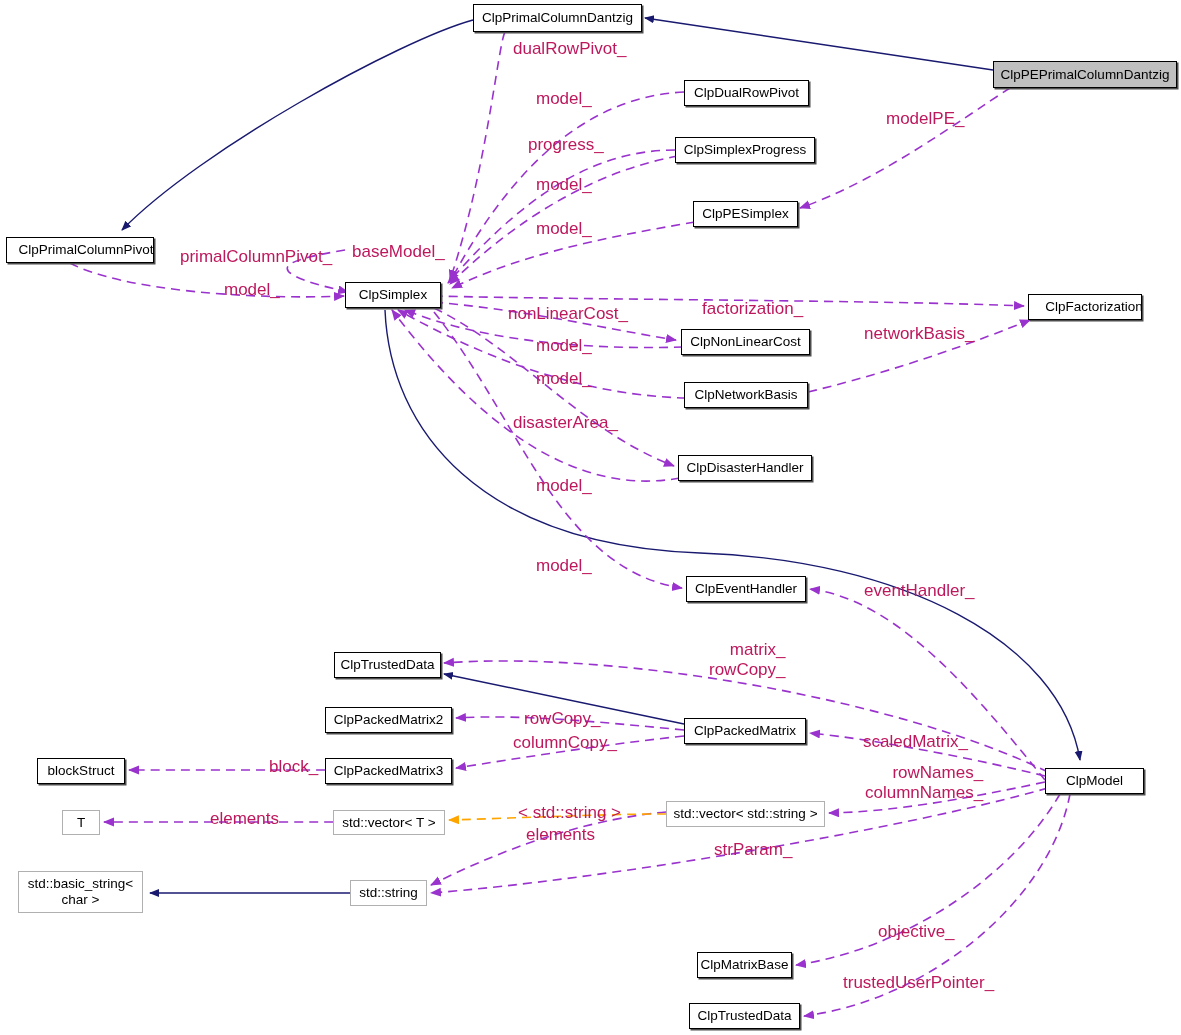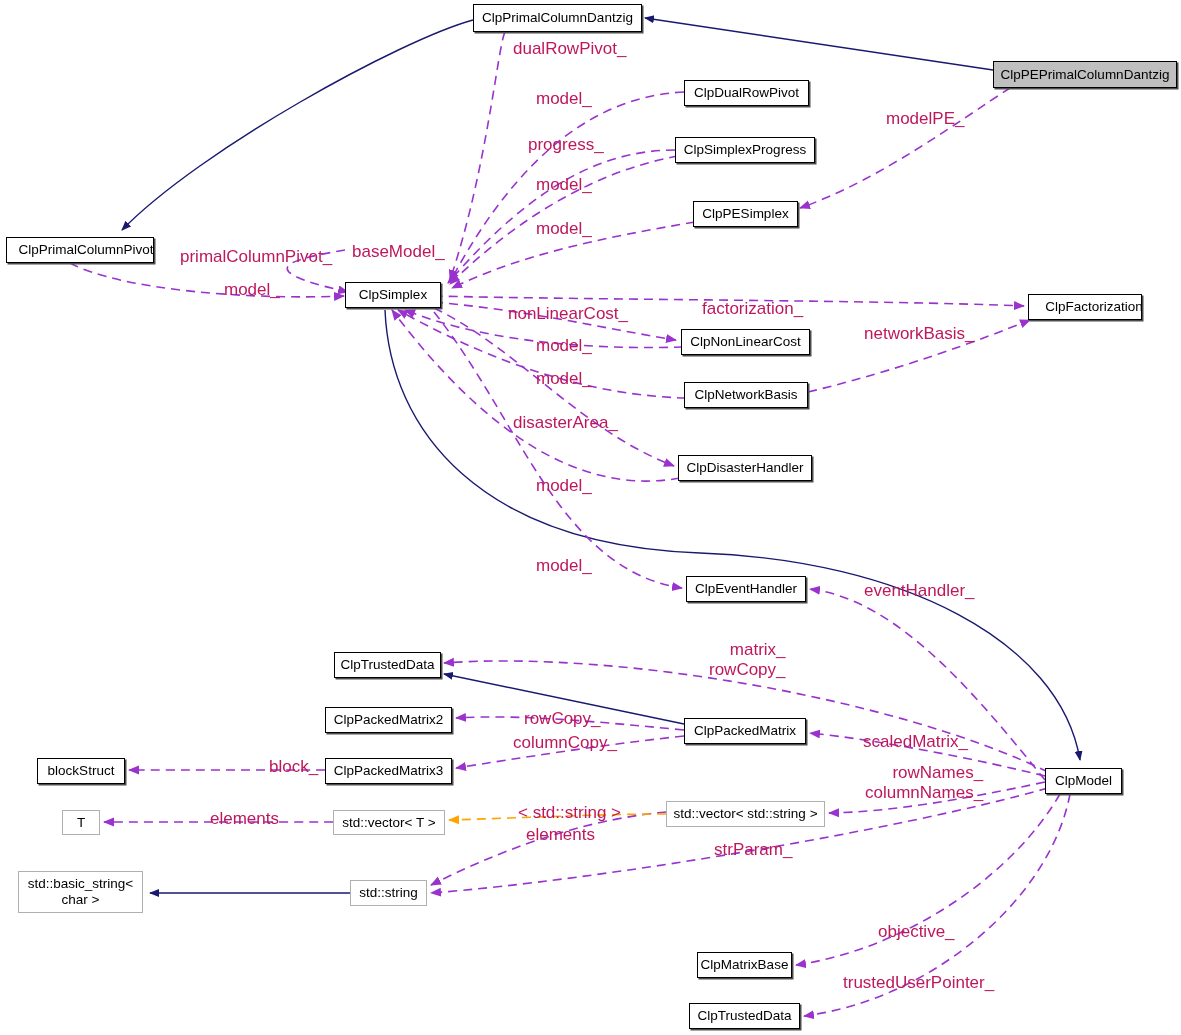--- a/index.html
+++ b/index.html
@@ -128,21 +128,21 @@
   <div class="node" style="left:1028px;top:294px;width:114px;height:26px;padding-left:18px;">ClpFactorization</div>
   <div class="node" style="left:681px;top:329px;width:129px;height:26px;">ClpNonLinearCost</div>
   <div class="node" style="left:684px;top:382px;width:124px;height:26px;">ClpNetworkBasis</div>
   <div class="node" style="left:678px;top:455px;width:134px;height:26px;">ClpDisasterHandler</div>
   <div class="node" style="left:686px;top:576px;width:120px;height:26px;">ClpEventHandler</div>
   <div class="node" style="left:334px;top:652px;width:107px;height:26px;">ClpTrustedData</div>
   <div class="node" style="left:325px;top:707px;width:127px;height:26px;">ClpPackedMatrix2</div>
   <div class="node" style="left:684px;top:718px;width:122px;height:26px;">ClpPackedMatrix</div>
   <div class="node" style="left:37px;top:758px;width:88px;height:26px;">blockStruct</div>
   <div class="node" style="left:325px;top:758px;width:127px;height:26px;">ClpPackedMatrix3</div>
-  <div class="node" style="left:1045px;top:768px;width:77px;height:26px;">ClpModel</div>
+  <div class="node" style="left:1045px;top:768px;width:99px;height:26px;">ClpModel</div>
   <div class="node thin" style="left:62px;top:810px;width:38px;height:25px;">T</div>
   <div class="node thin" style="left:333px;top:810px;width:112px;height:25px;">std::vector&lt; T &gt;</div>
   <div class="node thin" style="left:666px;top:801px;width:159px;height:26px;">std::vector&lt; std::string &gt;</div>
   <div class="node thin" style="left:18px;top:871px;width:125px;height:42px;">std::basic_string&lt;
 char &gt;</div>
   <div class="node thin" style="left:350px;top:880px;width:77px;height:26px;">std::string</div>
   <div class="node" style="left:697px;top:952px;width:95px;height:26px;">ClpMatrixBase</div>
   <div class="node" style="left:689px;top:1003px;width:111px;height:26px;">ClpTrustedData</div>
 
   <div class="edge-label" style="left:513px;top:39px;">dualRowPivot_</div>

